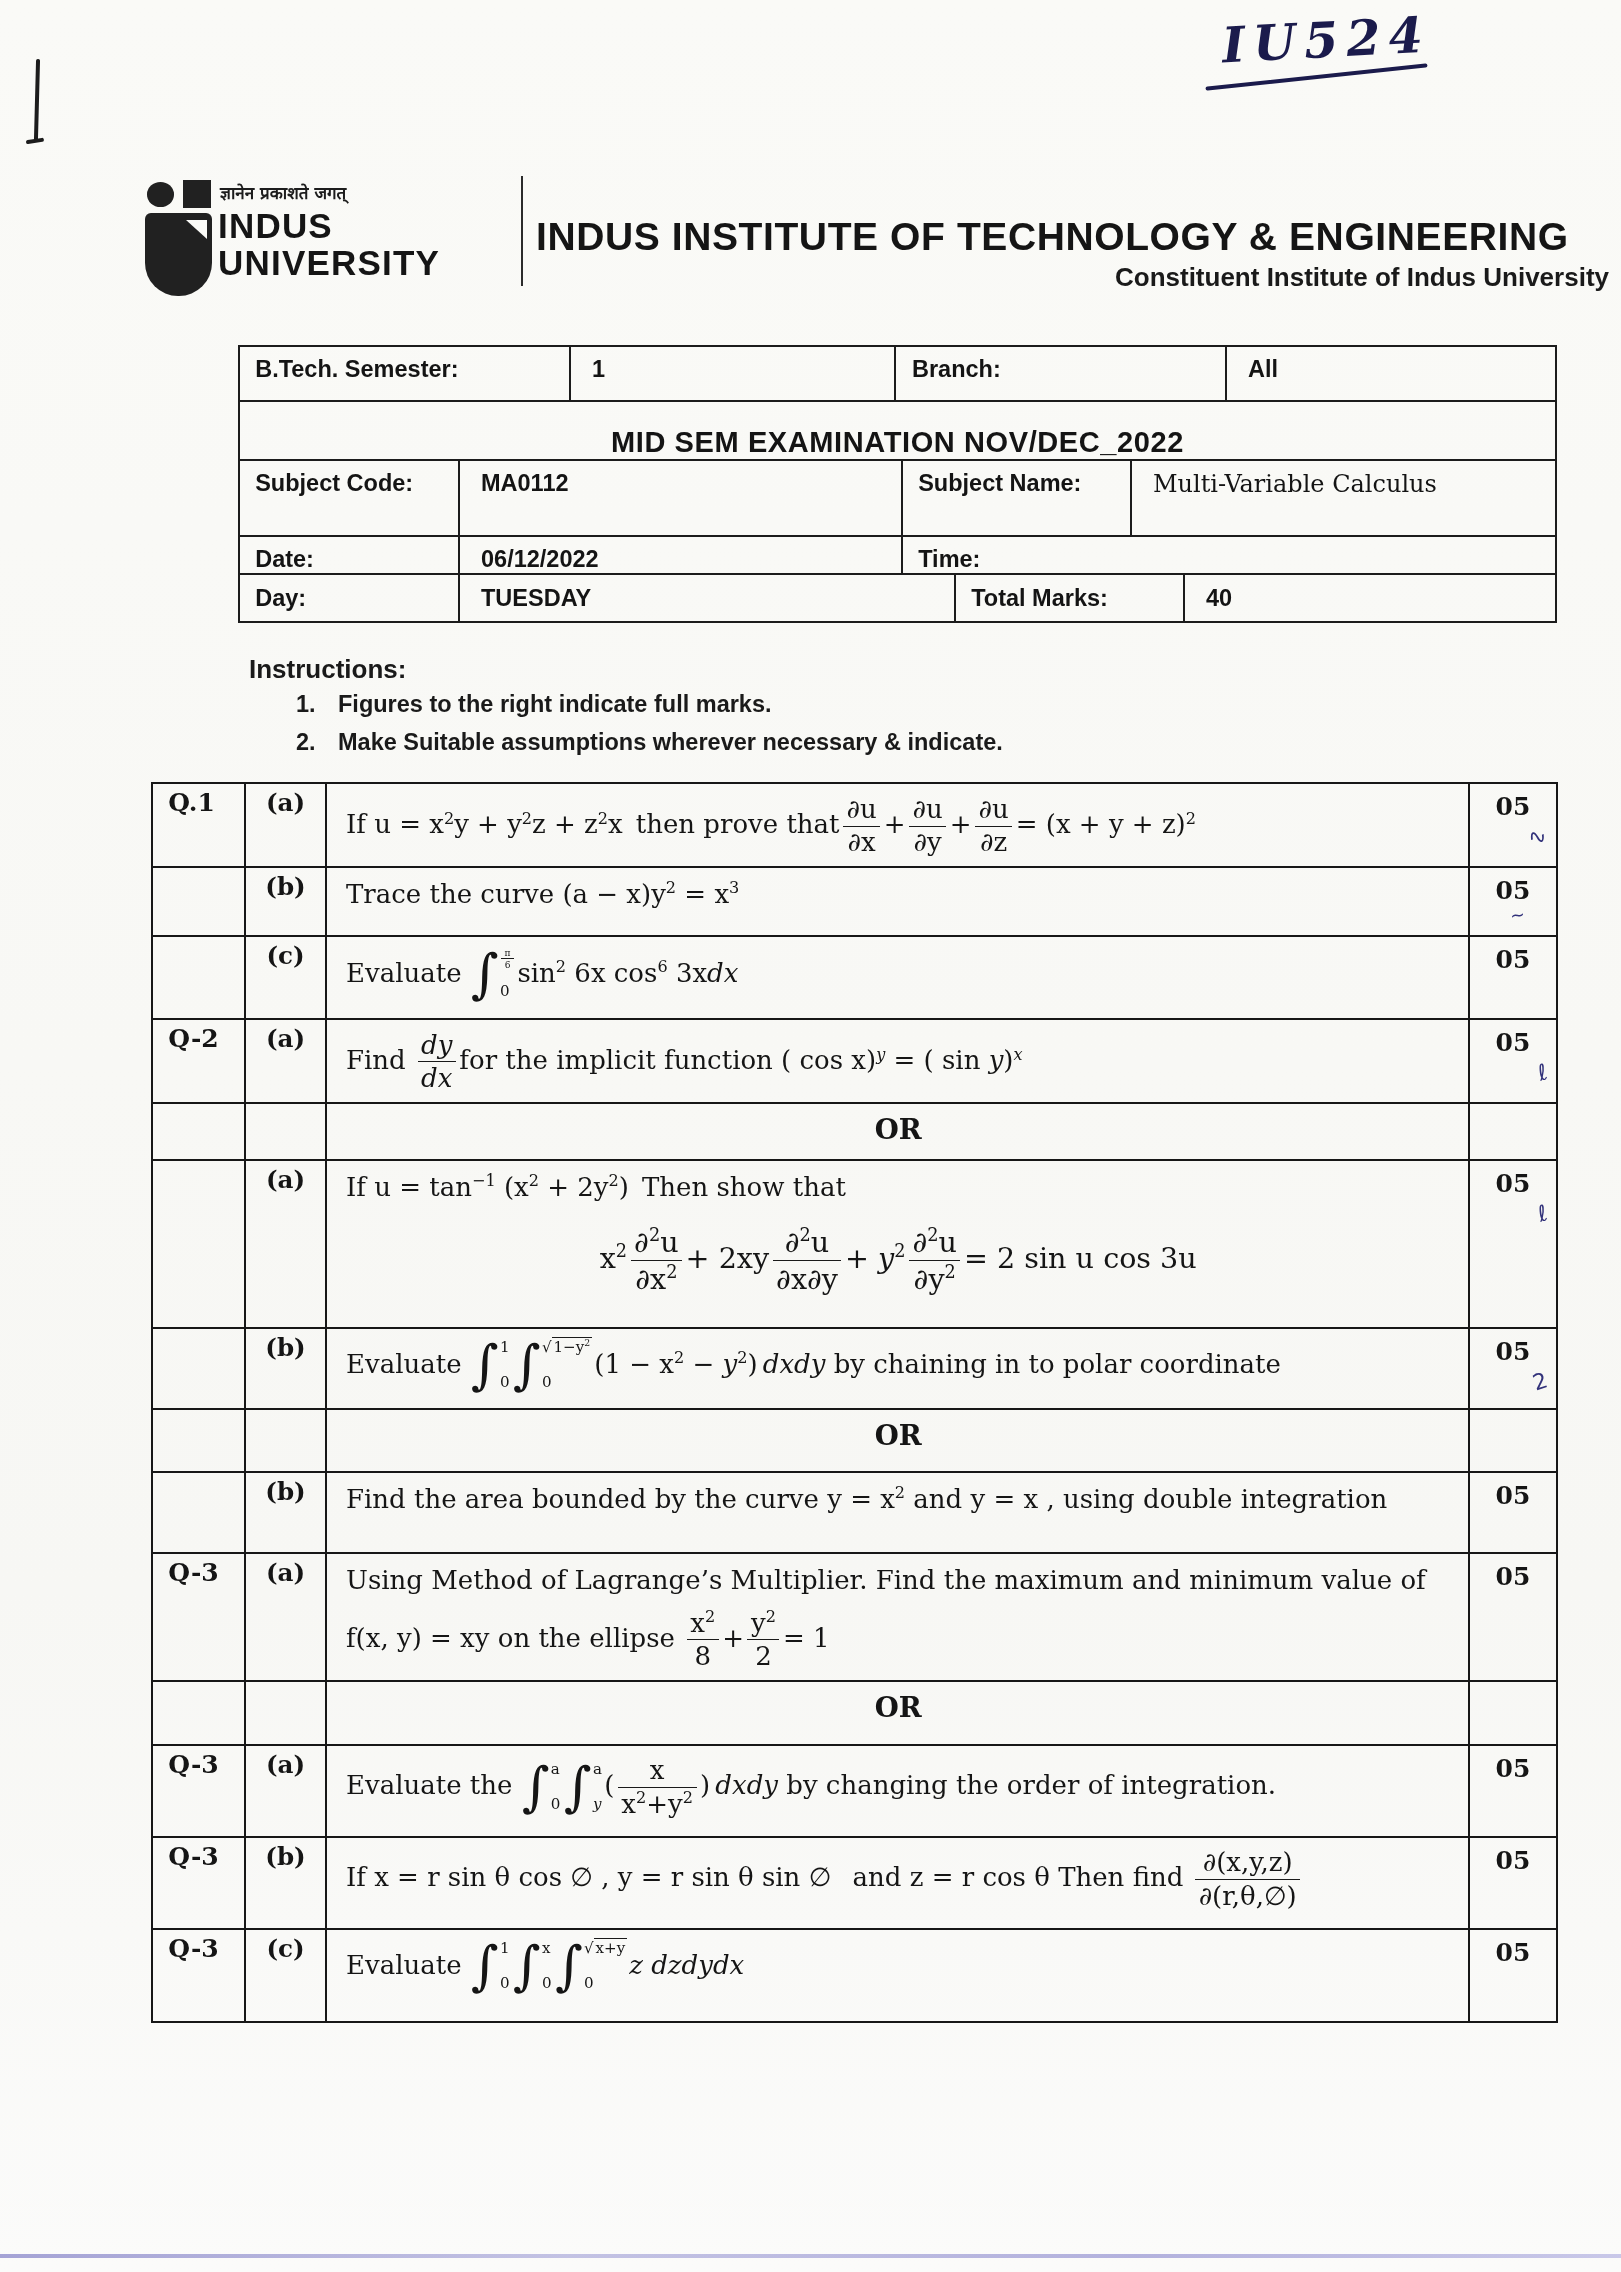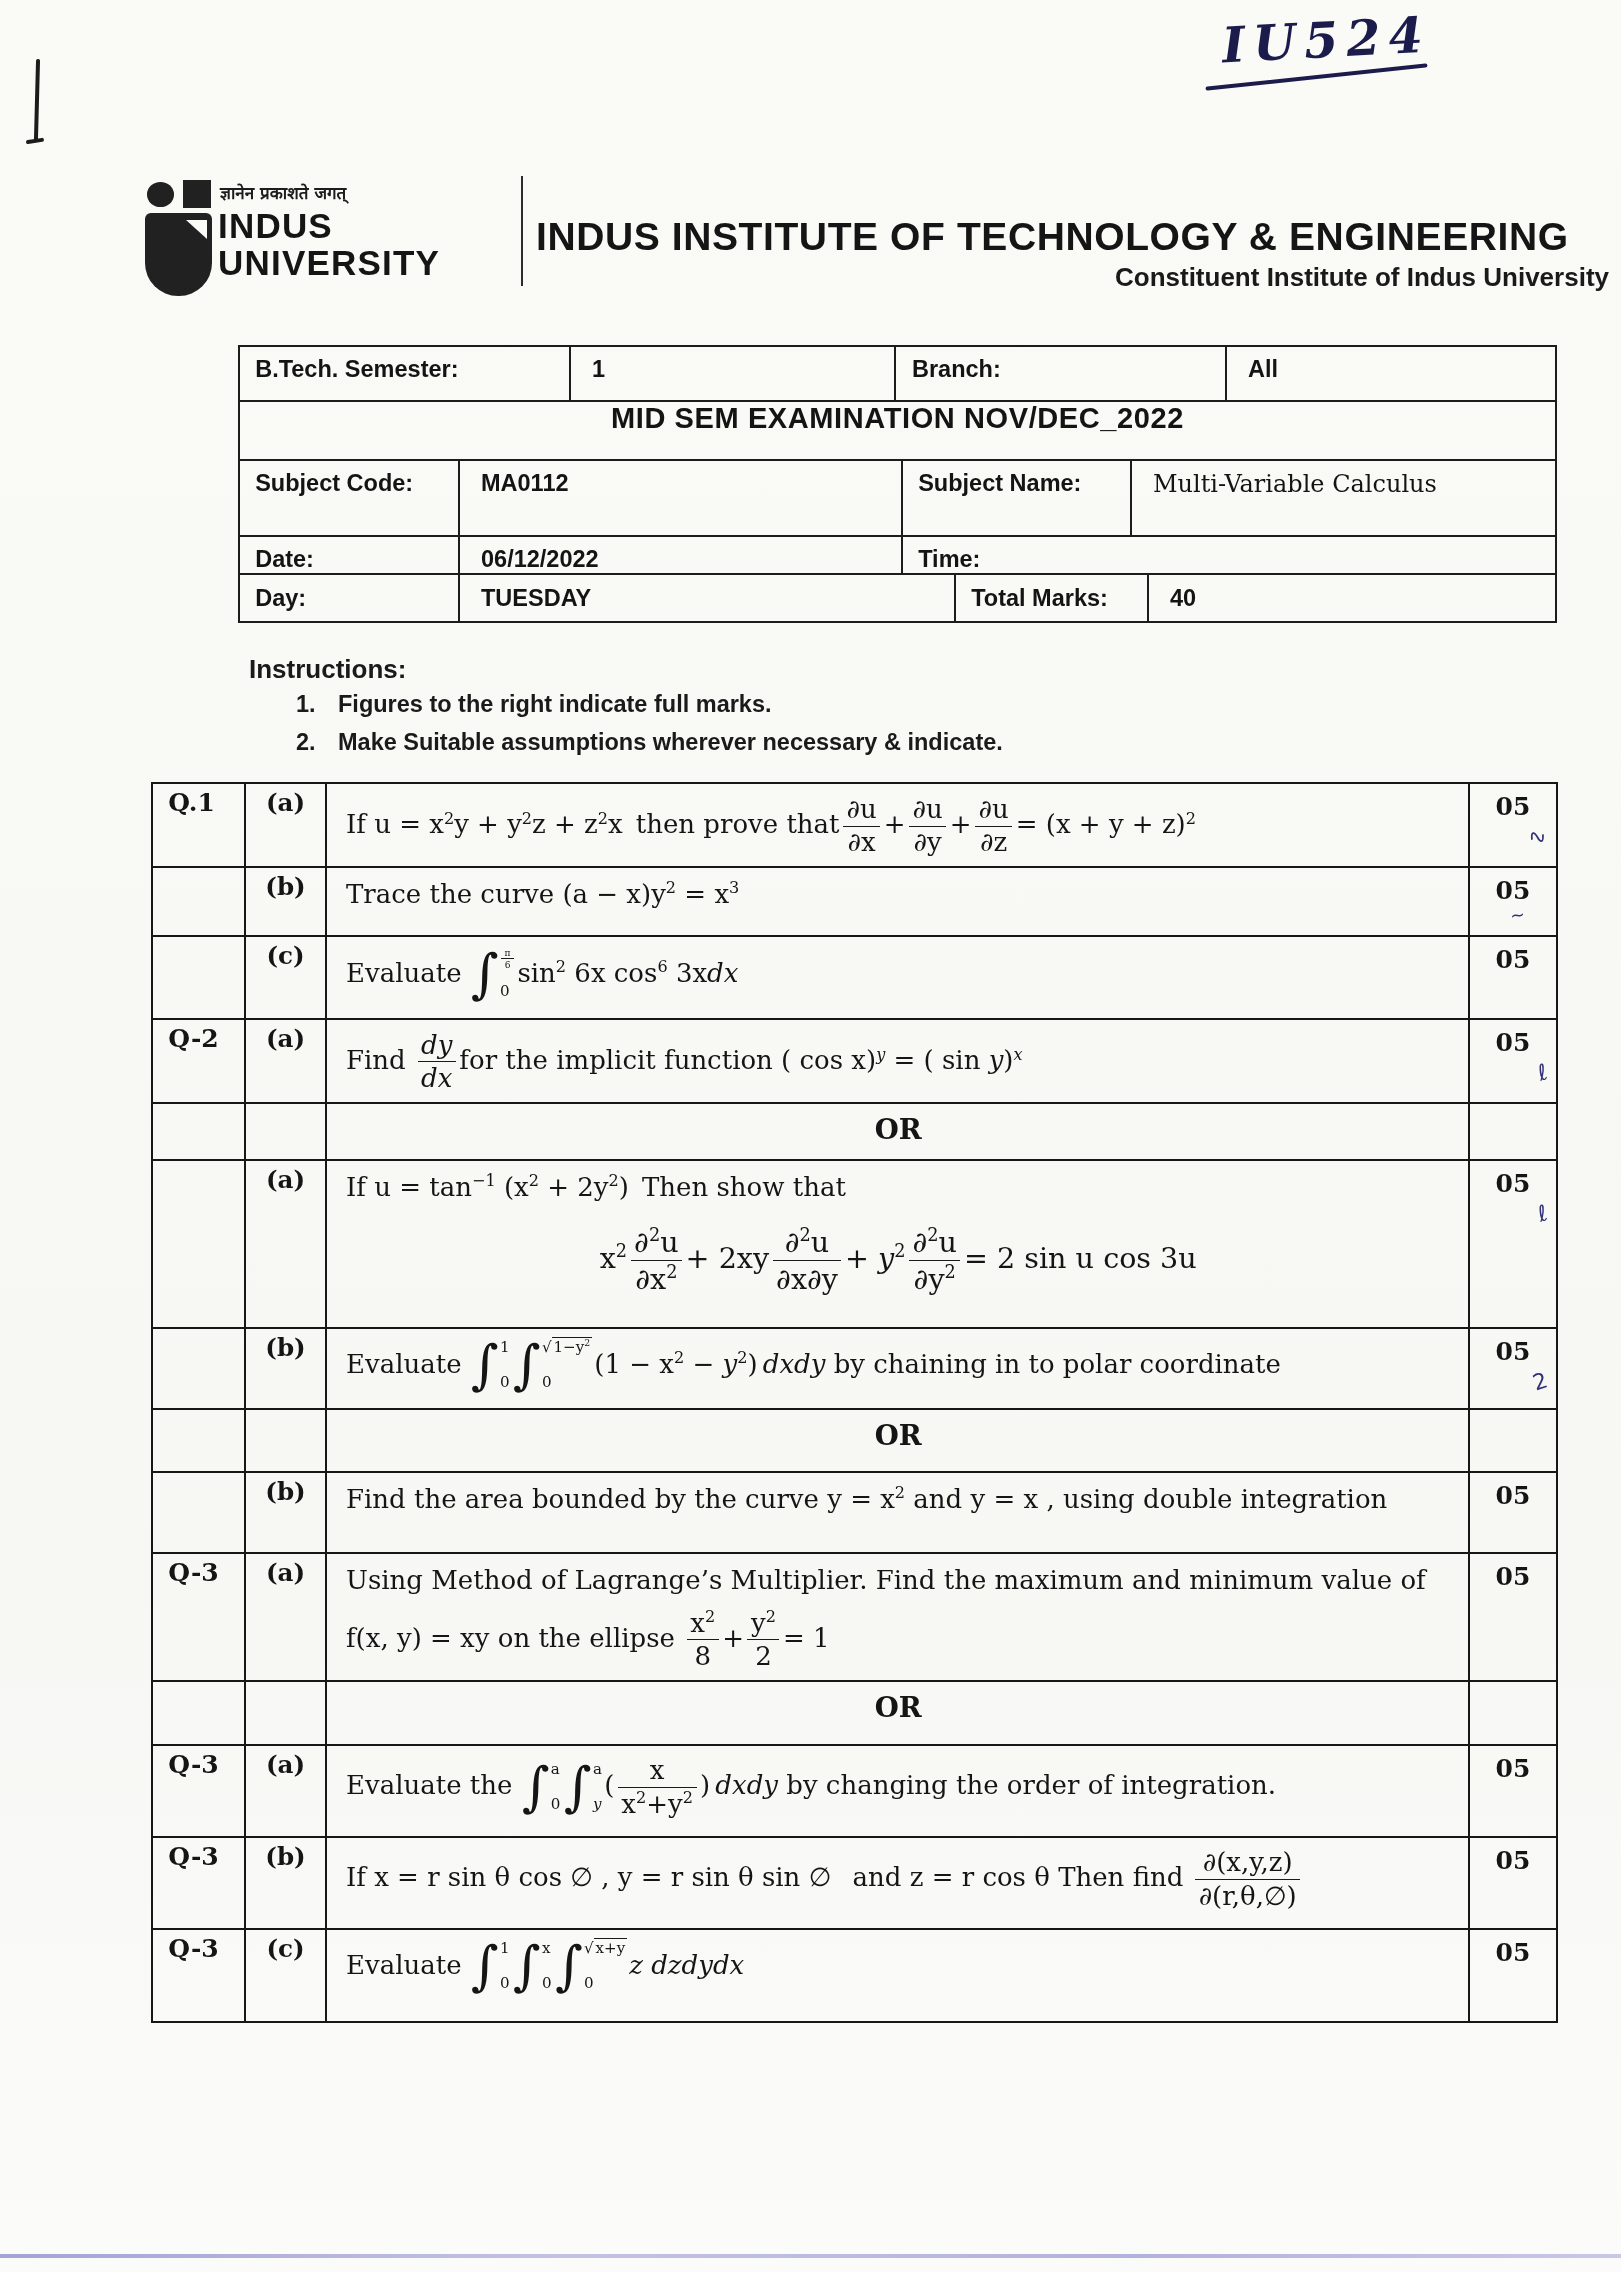--- a/index.html
+++ b/index.html
@@ -45,21 +45,21 @@
     font-weight:700; color:#1a1a1a; }
 
   
   .info-table{ position:absolute; left:229px; top:345px; width:1319px; border:2.9px solid #1c1c1c;
     font-weight:700; font-size:23.5px; color:#141414;margin-left:9px; }
   .irow{ display:flex; border-bottom:2.9px solid #1c1c1c; }
   .irow:last-child{ border-bottom:none; }
   .icell{ border-right:2.3px solid #1c1c1c; padding:9.4px 0 0 15.2px; }
   .icell:last-child{ border-right:none; }
   .icell.val{ padding-left:21px; }
-  .exam-title-row{ justify-content:center; align-items:flex-start; }
+  .exam-title-row{ justify-content:center; align-items:flex-end; }
   .exam-title{ font-size:29px; letter-spacing:0.6px; padding:0; text-align:center; border:none; }
   .serif-val{ font-family:"DejaVu Serif", serif; font-weight:400; font-size:24px; }
 
   
   .instr-title{ position:absolute; left:249px; top:654px; font-size:26px; font-weight:700; }
   .instr-list{ position:absolute; left:296px; top:691px; font-size:23.5px; font-weight:700; }
   .instr-item{ display:flex; margin-bottom:10.6px; }
   .instr-num{ width:42px; }
 
   
@@ -136,21 +136,21 @@
       <div class="icell val serif-val" style="flex:1;">Multi-Variable Calculus</div>
     </div>
     <div class="irow" style="min-height:38px;">
       <div class="icell" style="width:220px;">Date:</div>
       <div class="icell val" style="width:443px;">06/12/2022</div>
       <div class="icell" style="width:229px;">Time:</div>
     </div>
     <div class="irow" style="min-height:46px;">
       <div class="icell" style="width:220px;">Day:</div>
       <div class="icell val" style="width:496px;">TUESDAY</div>
-      <div class="icell" style="width:193px;">Total Marks:</div>
+      <div class="icell" style="width:229px;">Total Marks:</div>
       <div class="icell val" style="flex:1;">40</div>
     </div>
   </div>
 
   <div class="instr-title">Instructions:</div>
   <div class="instr-list">
     <div class="instr-item">
       <span class="instr-num">1.</span>
       <span>Figures to the right indicate full marks.</span>
     </div>

